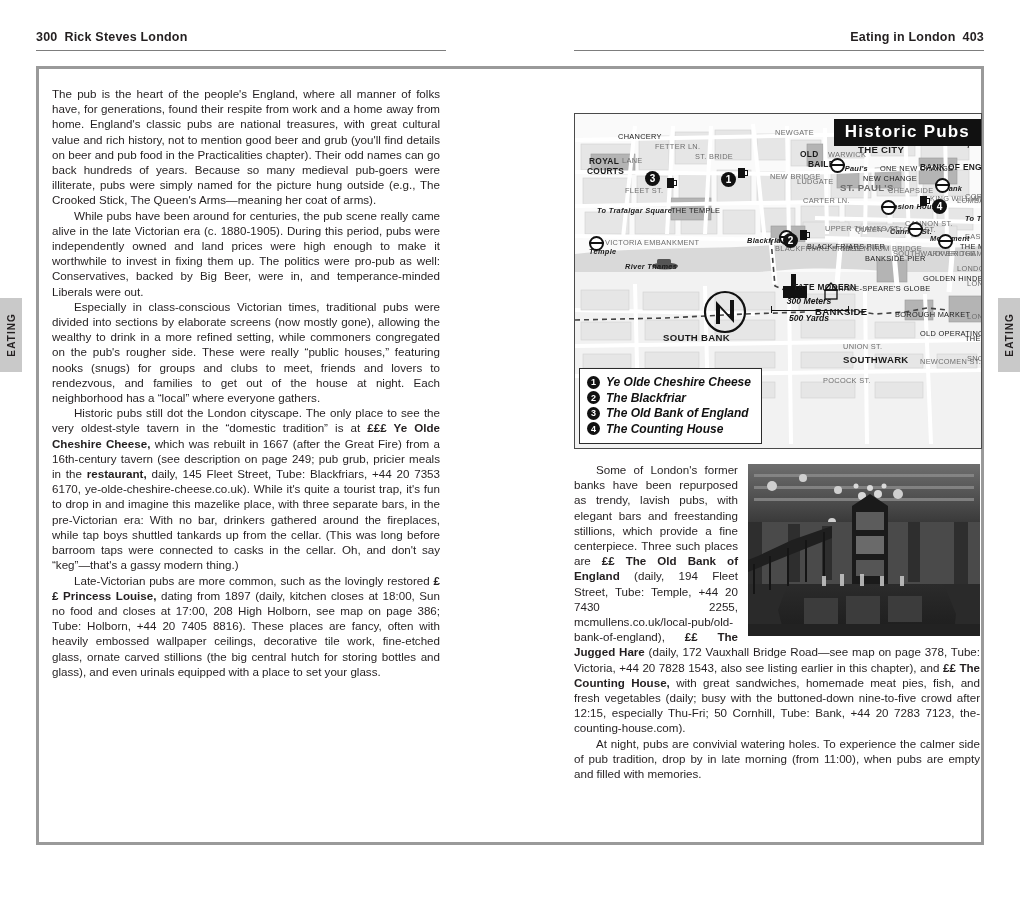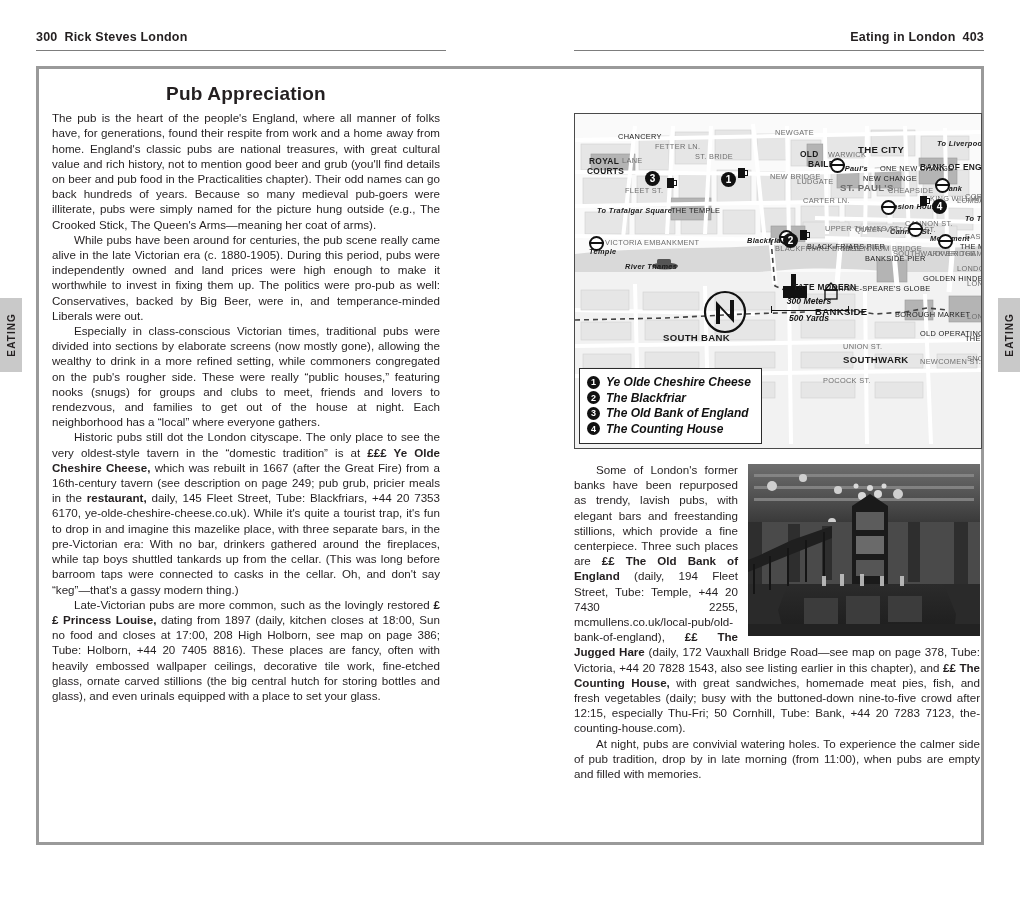--- a/index.html
+++ b/index.html
@@ -120,21 +120,20 @@
   <div class="sidetab l">
     <span>EATING</span>
   </div>
   <div class="sidetab r">
     <span>EATING</span>
   </div>
 
   <div class="frame"></div>
 
   <div class="col left">
-    <h2 class="section-title">Pub Appreciation</h2>
     <p class="first">The pub is the heart of the people's England, where all manner of folks have, for generations, found their respite from work and a home away from home. England's classic pubs are national treasures, with great cultural value and rich history, not to mention good beer and grub (you'll find details on beer and pub food in the Practicalities chapter). Their odd names can go back hundreds of years. Because so many medieval pub-goers were illiterate, pubs were simply named for the picture hung outside (e.g., The Crooked Stick, The Queen's Arms—meaning her coat of arms).</p>
     <p>While pubs have been around for centuries, the pub scene really came alive in the late Victorian era (c. 1880-1905). During this period, pubs were independently owned and land prices were high enough to make it worthwhile to invest in fixing them up. The politics were pro-pub as well: Conservatives, backed by Big Beer, were in, and temperance-minded Liberals were out.</p>
     <p>Especially in class-conscious Victorian times, traditional pubs were divided into sections by elaborate screens (now mostly gone), allowing the wealthy to drink in a more refined setting, while commoners congregated on the pub's rougher side. These were really “public houses,” featuring nooks (snugs) for groups and clubs to meet, friends and lovers to rendezvous, and families to get out of the house at night. Each neighborhood has a “local” where everyone gathers.</p>
     <p><span>Historic pubs still dot the London cityscape. The only place to see the very oldest-style tavern in the “domestic tradition” is at </span><b>£££ Ye Olde Cheshire Cheese,</b><span> which was rebuilt in 1667 (after the Great Fire) from a 16th-century tavern (see description on page 249; pub grub, pricier meals in the </span><b>restaurant,</b><span> daily, 145 Fleet Street, Tube: Blackfriars, +44 20 7353 6170, ye-olde-cheshire-cheese.co.uk). While it's quite a tourist trap, it's fun to drop in and imagine this mazelike place, with three separate bars, in the pre-Victorian era: With no bar, drinkers gathered around the fireplaces, while tap boys shuttled tankards up from the cellar. (This was long before barroom taps were connected to casks in the cellar. Oh, and don't say “keg”—that's a gassy modern thing.)</span></p>
     <p><span>Late-Victorian pubs are more common, such as the lovingly restored </span><b>££ Princess Louise,</b><span> dating from 1897 (daily, kitchen closes at 18:00, Sun no food and closes at 17:00, 208 High Holborn, see map on page 386; Tube: Holborn, +44 20 7405 8816). These places are fancy, often with heavily embossed wallpaper ceilings, decorative tile work, fine-etched glass, ornate carved stillions (the big central hutch for storing bottles and glass), and even urinals equipped with a place to set your glass.</span></p>
   </div>
 
   <div class="map">
     <svg width="406" height="334" viewBox="0 0 406 334">
       <defs>
@@ -366,20 +365,21 @@
       <circle cx="22" cy="22" r="20" fill="none" stroke="#111" stroke-width="2.2"></circle>
       <path d="M13,34 L13,11 L27,26 L27,10 L31,10 L31,33 L17,18 L17,34 Z" fill="#111"></path>
     </svg>
 
     <div class="scalebar">
       <div class="t">300 Meters</div>
       <div class="bar"></div>
       <div class="t">500 Yards</div>
     </div>
 
+    <div class="maptitle">Historic Pubs</div>
 
     <div class="legend">
       <div id="legend-rows">
           <div class="legend-row">
             <span class="num">1</span>
             <span class="lbl">Ye Olde Cheshire Cheese</span>
           </div>
           <div class="legend-row">
             <span class="num">2</span>
             <span class="lbl">The Blackfriar</span>

